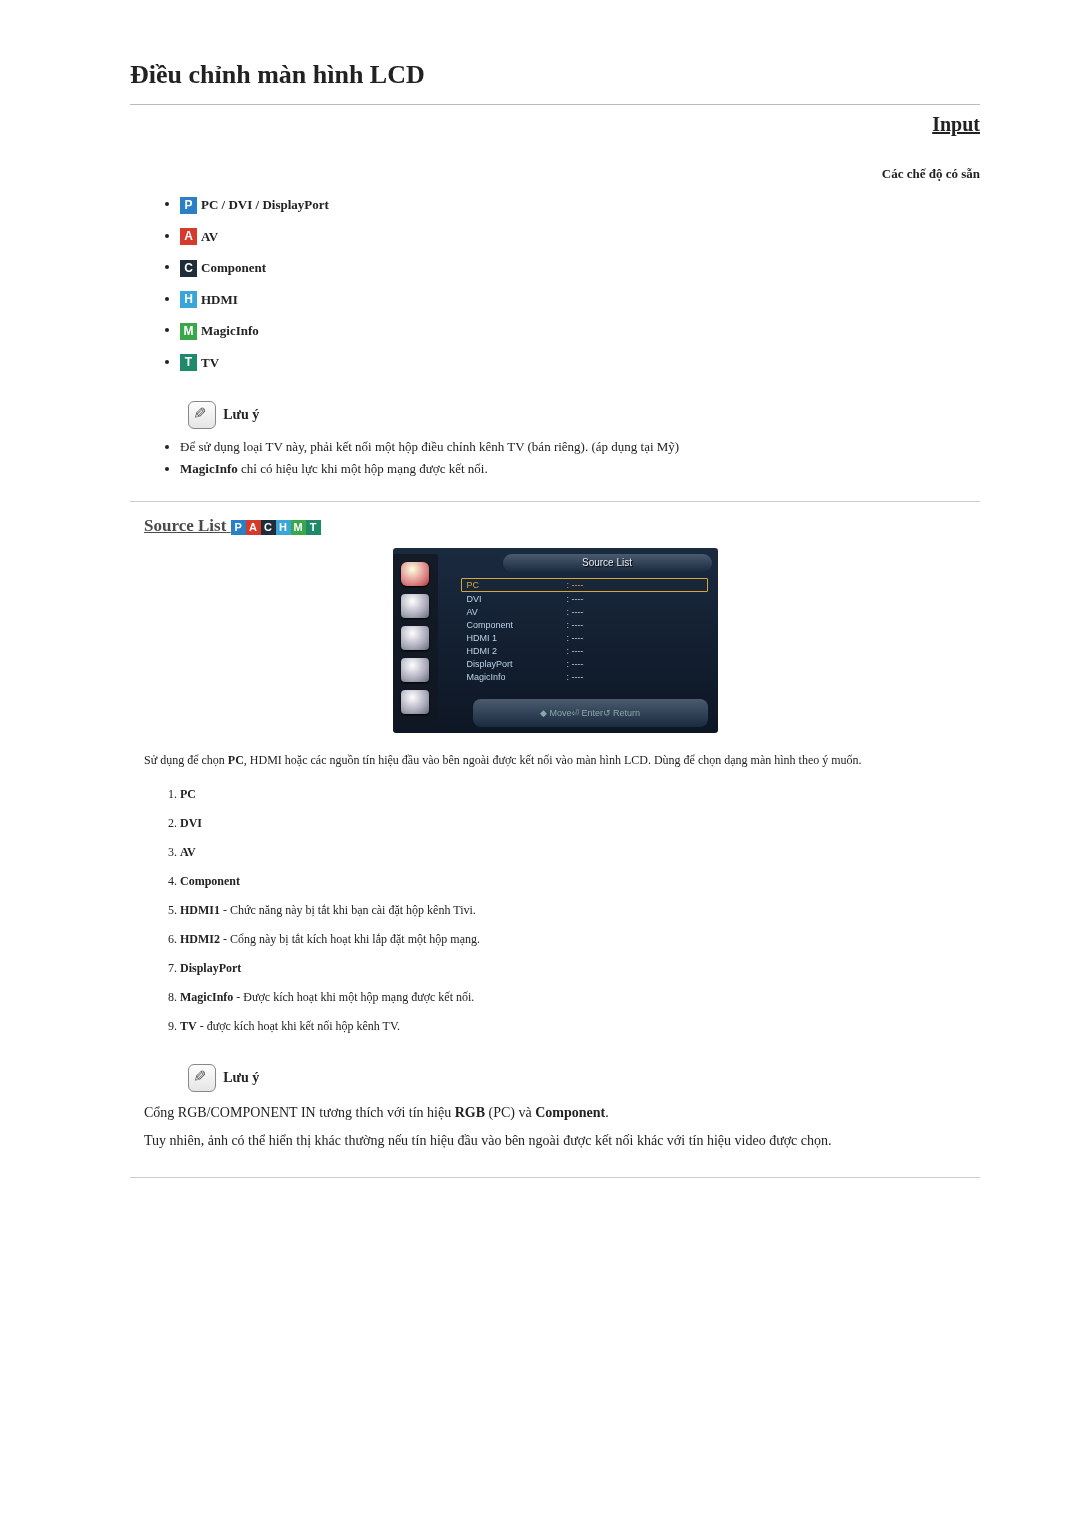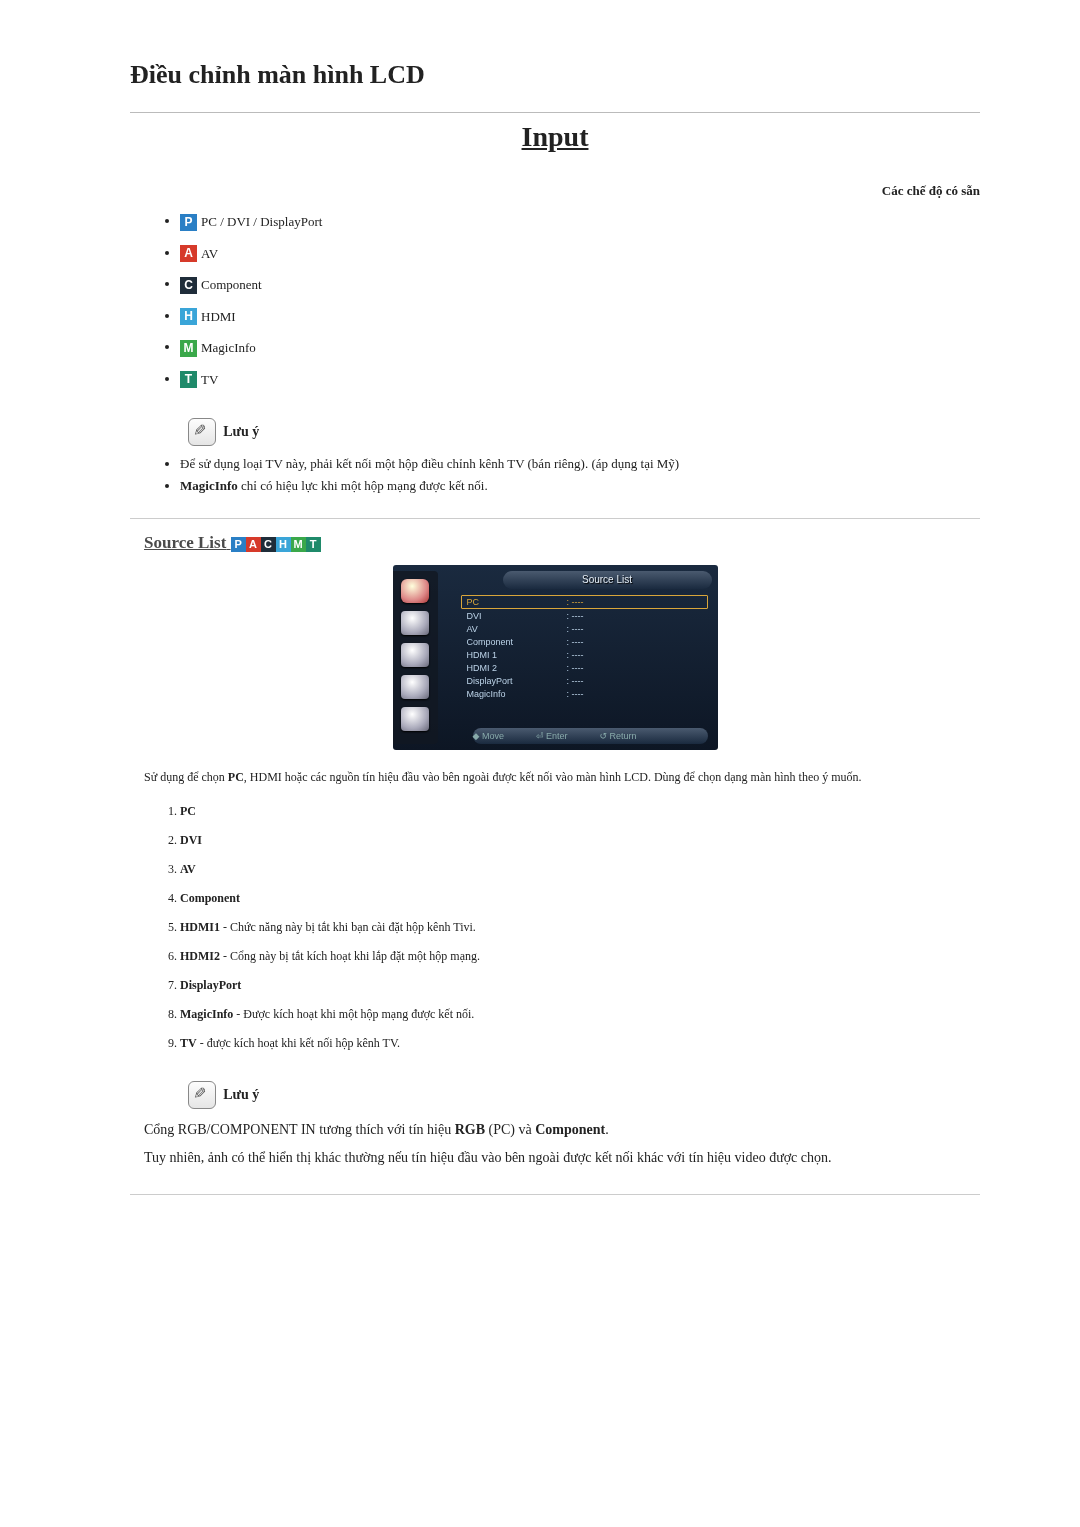--- a/index.html
+++ b/index.html
@@ -9,26 +9,26 @@
     padding: 60px 100px 80px 130px;
     color: #222;
     font-size: 13px;
     width: 1080px;
     box-sizing: border-box;
   }
   h1.page-title {
     font-size: 26px;
     font-weight: bold;
     margin: 0 0 6px 0;
-    padding-bottom: 22px;
+    padding-bottom: 14px;
     border-bottom: 1px solid #bbb;
   }
   .section-heading-right {
-    text-align: center;
-    font-size: 28px;
+    text-align: right;
+    font-size: 20px;
     font-weight: bold;
     text-decoration: underline;
     margin: 8px 0 30px 0;
   }
   .subheading {
     font-weight: bold;
     font-size: 13px;
     margin: 10px 0 12px 14px;
     text-align: right;
   }
@@ -54,21 +54,21 @@
     vertical-align: middle;
     margin-right: 4px;
   }
   .badge-P { background: #2a7fc5; }
   .badge-A { background: #d63a2a; }
   .badge-C { background: #1f2d3a; }
   .badge-H { background: #3aa5d8; }
   .badge-M { background: #3aa84a; }
   .badge-T { background: #1f8a6a; }
   .mode-label {
-    font-weight: normal;
+    font-weight: bold;
     vertical-align: middle;
   }
   .note-block {
     margin: 30px 0 10px 14px;
     padding-left: 44px;
   }
   .note-icon {
     display: inline-block;
     width: 26px;
     height: 26px;
@@ -178,29 +178,28 @@
     padding: 1px 5px;
     border-radius: 1px;
   }
   .osd-row-name { flex: 0 0 100px; }
   .osd-row-val::before { content: ": "; }
   .osd-footer {
     position: absolute;
     bottom: 6px;
     left: 80px;
     right: 10px;
-    height: 16px;
+    height: 28px;
     background: linear-gradient(#4a5a6f,#1a2a3f);
     border-radius: 8px;
     color: #8aa;
     font-size: 9px;
     display: flex;
-    justify-content: flex-start;
+    justify-content: center;
     align-items: center;
-    gap: 32px;
   }
   .usage-para {
     font-size: 12px;
     margin: 6px 0 18px 14px;
     line-height: 1.5;
   }
   ol.source-ol {
     margin: 0 0 20px 50px;
     padding: 0;
     font-size: 12px;

